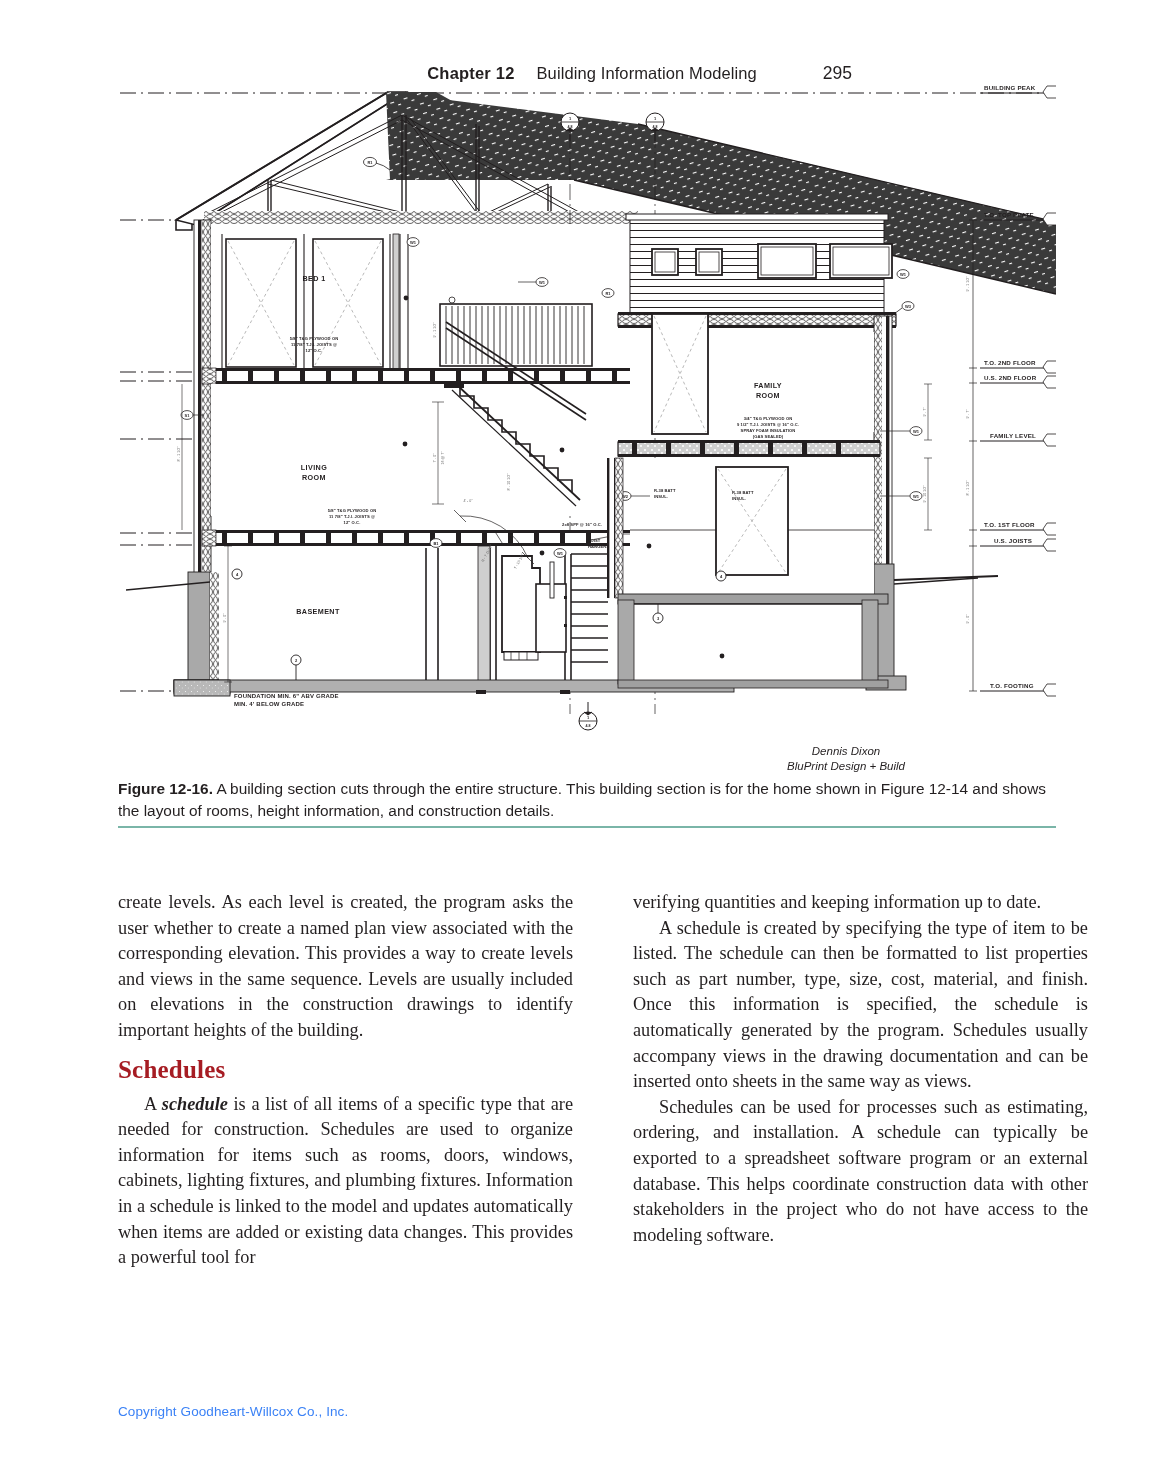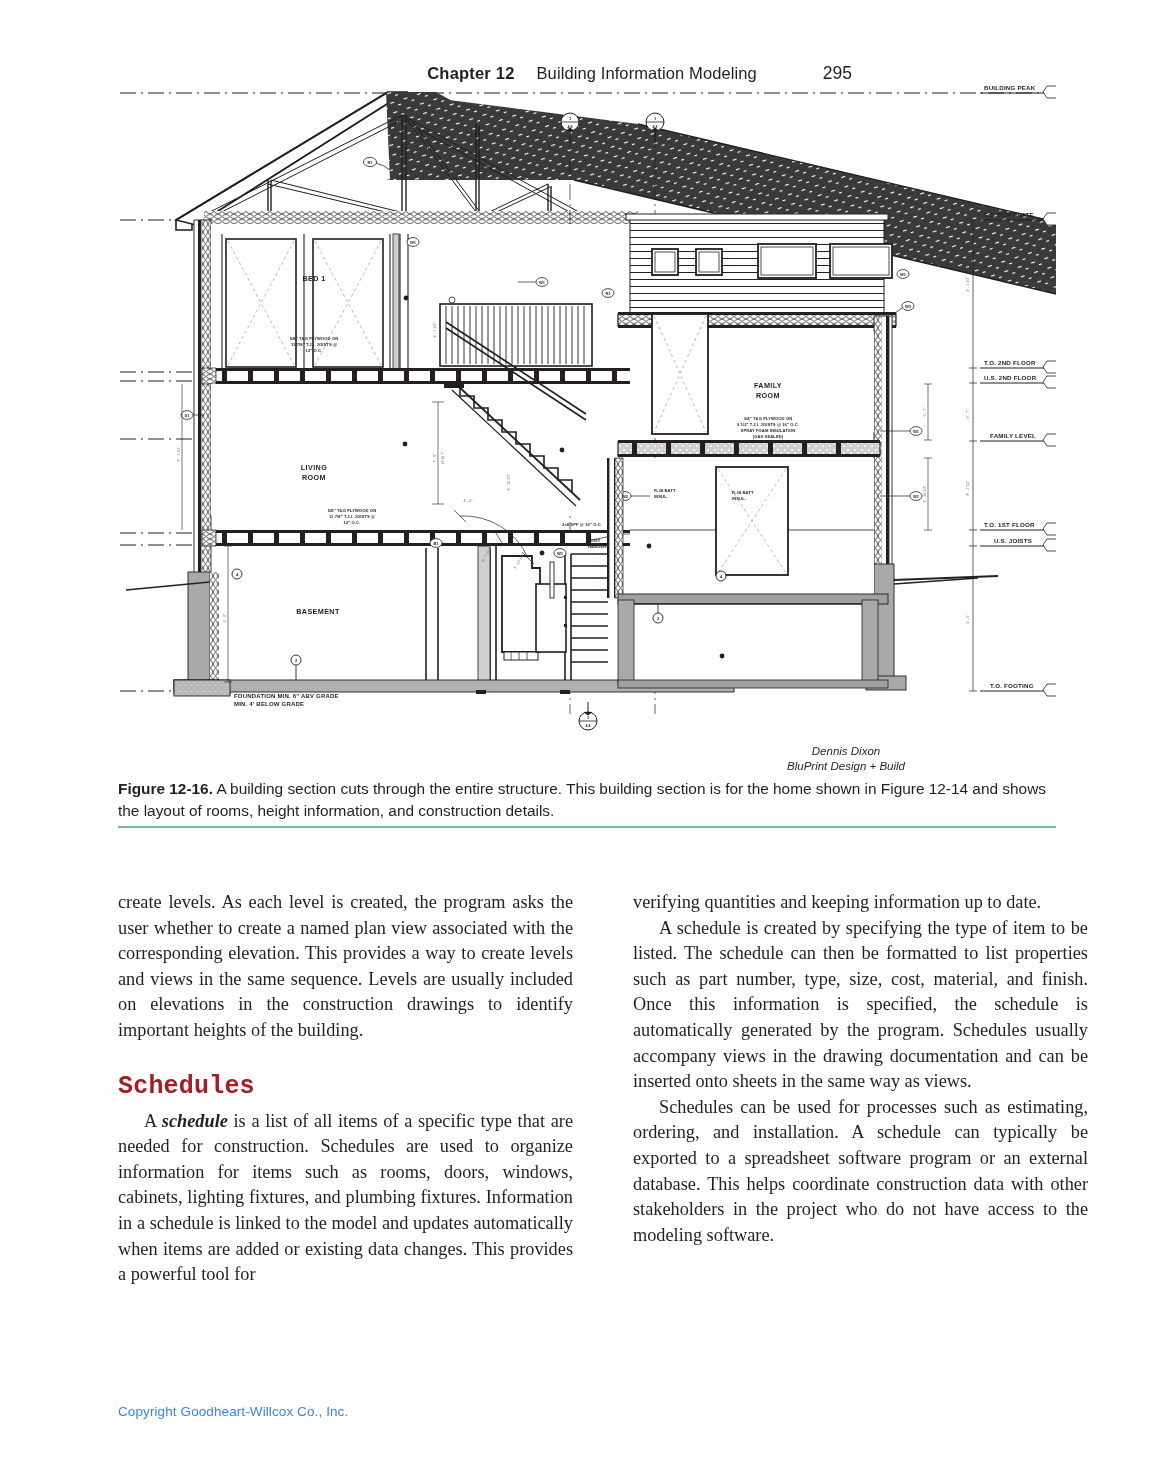--- a/index.html
+++ b/index.html
@@ -30,22 +30,22 @@
   
   .col{position:absolute;top:890px;width:455px;font-size:18.3px;line-height:25.6px;
        text-align:justify;text-justify:inter-word;hyphens:none;}
   .col.left{left:118px;}
   .col.right{left:633px;}
   .col p{margin:0;}
   .col p.ind{text-indent:26px;}
   .col p.noind{text-indent:0;}
   .col i,.col em{font-style:italic;font-weight:bold;}
 
-  h2.sec{font-family:Liberation Mono, monospace;font-weight:bold;font-size:25px;color:#a61c23;
-         margin:29px 0 8px 0;line-height:28px;letter-spacing:.2px;}
+  h2.sec{font-family:Liberation Serif, serif;font-weight:bold;font-size:25px;color:#a61c23;
+         margin:12px 0 8px 0;line-height:28px;letter-spacing:.2px;}
 
   
   .footer{position:absolute;left:118px;top:1404px;font-family:"Liberation Sans",sans-serif;
           font-size:13.5px;color:#3b82f6;letter-spacing:.1px;}
 
   
   text{font-family:"Liberation Sans",sans-serif;fill:#231f20;}
   .rm{font-size:7.2px;font-weight:bold;letter-spacing:.4px;}
   .note{font-size:4.1px;font-weight:bold;letter-spacing:.1px;}
   .lvl{font-size:6.2px;font-weight:bold;letter-spacing:.2px;}

